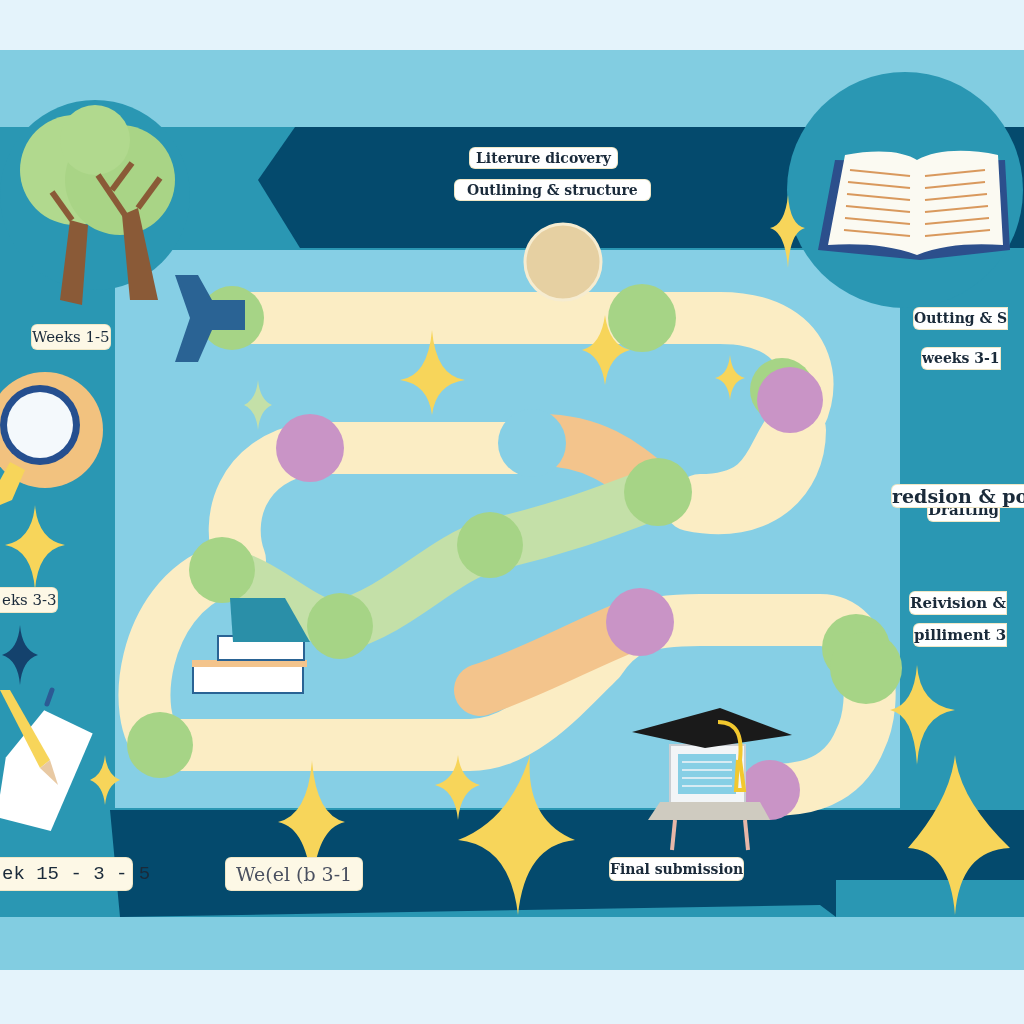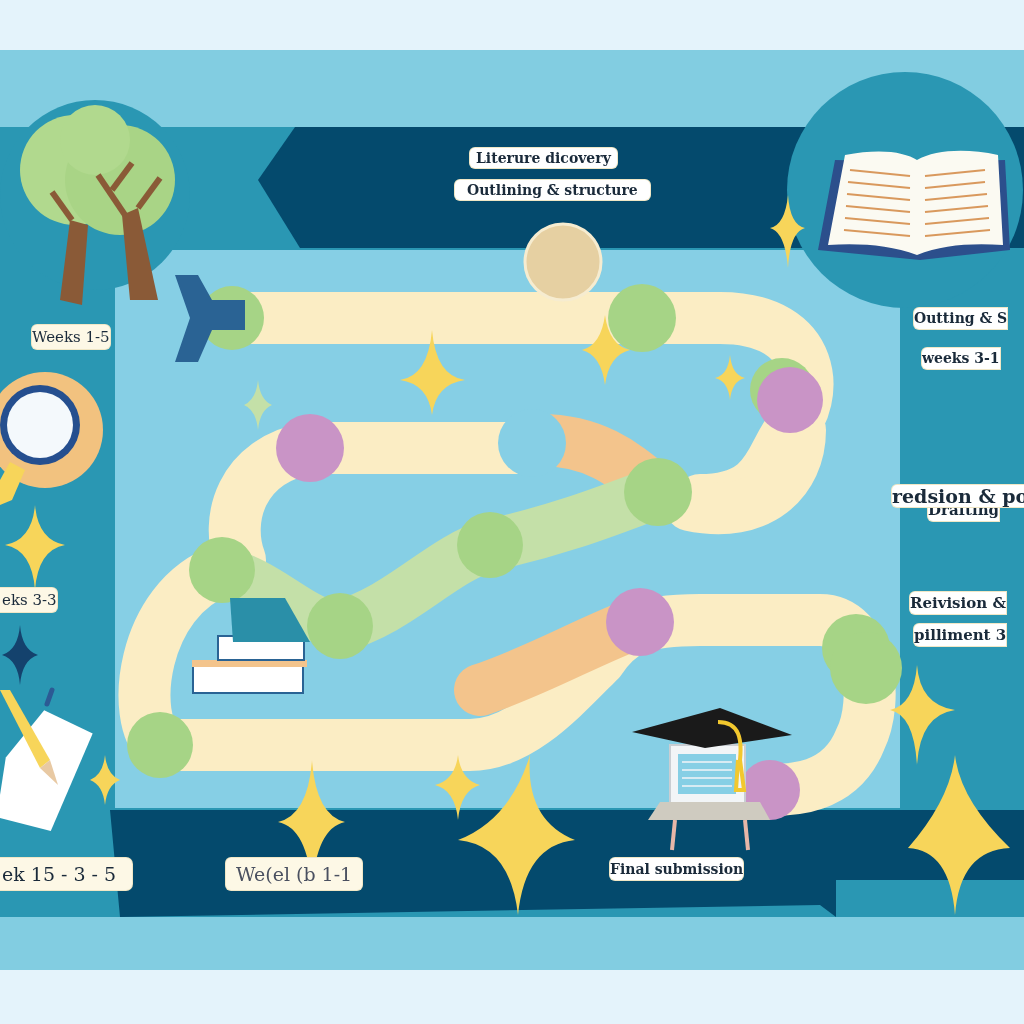--- a/index.html
+++ b/index.html
@@ -159,23 +159,23 @@
       <path d="M955,755 Q960,800 1010,848 Q960,850 955,915 Q950,850 908,848 Q950,800 955,755 Z"></path>
     </g>
   </svg>
 
 
   <div class="label white" style="left:470px; top:148px; font-size:14px; line-height:18px; padding:1px 6px;">Literure dicovery</div>
   <div class="label white" style="left:455px; top:180px; font-size:14px; line-height:18px; padding:1px 12px;">Outlining &amp; structure</div>
 
   <div class="label" style="left:32px; top:325px;">Weeks 1-5</div>
   <div class="label" style="left:0; top:588px; border-radius:0 5px 5px 0; padding-left:2px;">eks 3-3</div>
-  <div class="label big" style="left:0; top:858px; width:120px; border-radius:0 6px 6px 0; padding-left:2px;">ek 15 - 3 - 5</div>
+  <div class="label big" style="left:0; top:858px; width:120px; border-radius:0 6px 6px 0; padding-left:2px;font-family:Liberation Mono, monospace;">ek 15 - 3 - 5</div>
 
-  <div class="label big" style="left:226px; top:858px; color:#4a5060;">We(el (b 1-1</div>
+  <div class="label big" style="left:226px; top:858px; color:#4a5060;">We(el (b 3-1</div>
   <div class="label white" style="left:610px; top:858px; font-size:14px; line-height:18px;text-align:center;">Final submission</div>
 
   <div class="label white" style="left:914px; top:308px; font-size:14px; line-height:17px; border-radius:5px 0 0 5px;">Outting &amp; S</div>
   <div class="label white" style="left:922px; top:348px; font-size:14px; line-height:17px; border-radius:5px 0 0 5px;">weeks 3-1</div>
   <div class="label white" style="left:928px; top:455px; font-size:15px; line-height:18px; border-radius:5px 0 0 5px;margin-top:44px;">Drafting</div>
   <div class="label white" style="left:892px; top:485px; font-size:19px; line-height:18px; border-radius:5px 0 0 5px;">redsion &amp; po</div>
   <div class="label white" style="left:910px; top:592px; font-size:15px; line-height:18px; border-radius:5px 0 0 5px;">Reivision &amp;</div>
   <div class="label white" style="left:914px; top:624px; font-size:15px; line-height:18px; border-radius:5px 0 0 5px;">pilliment 3</div>
 </div>
 

